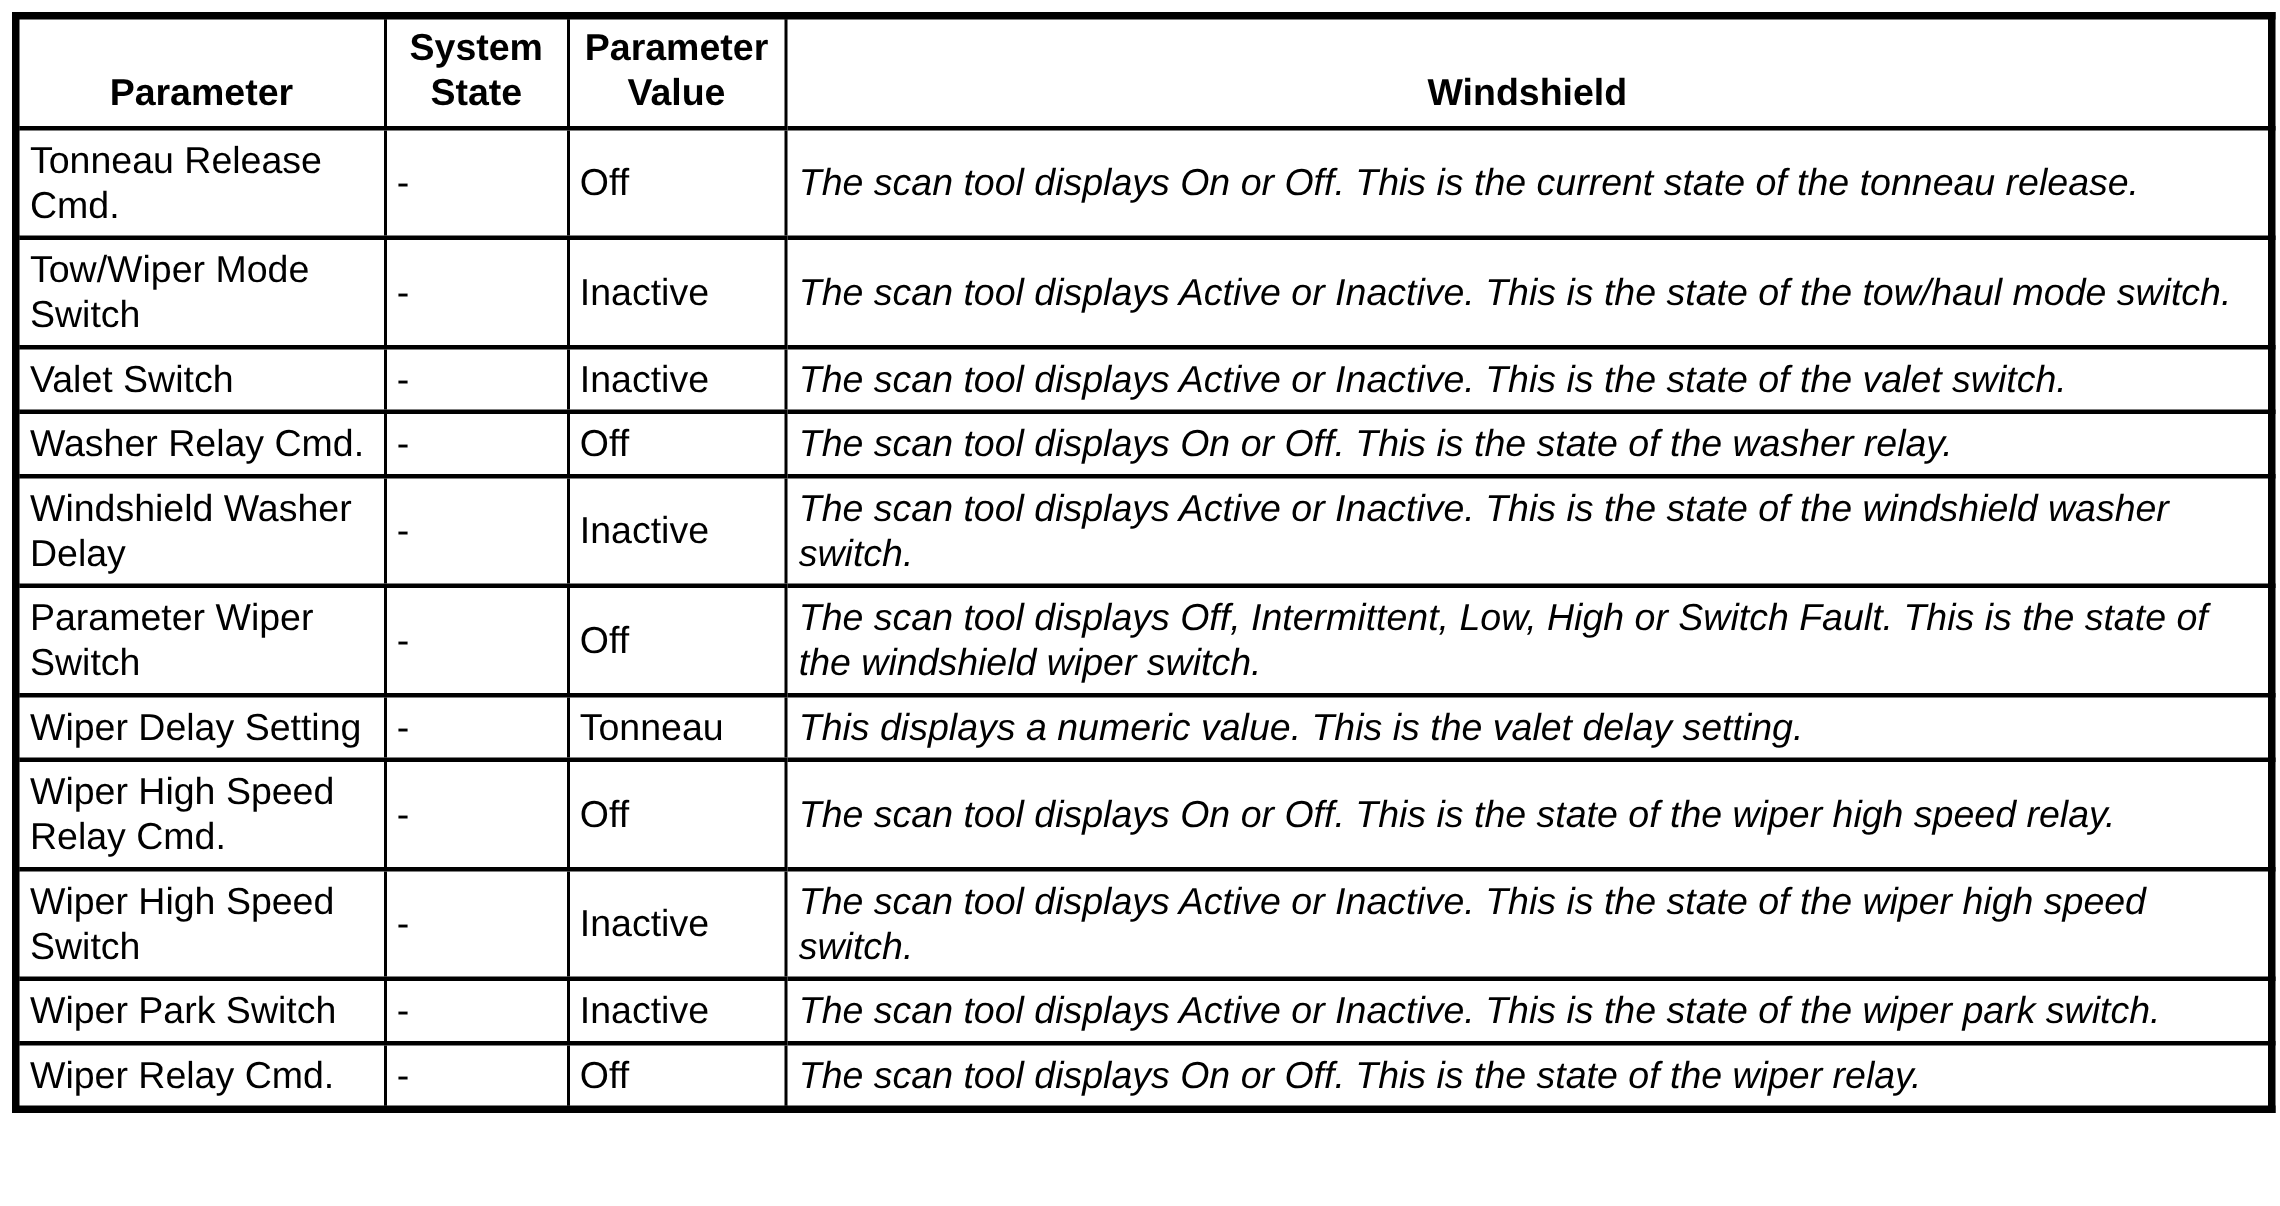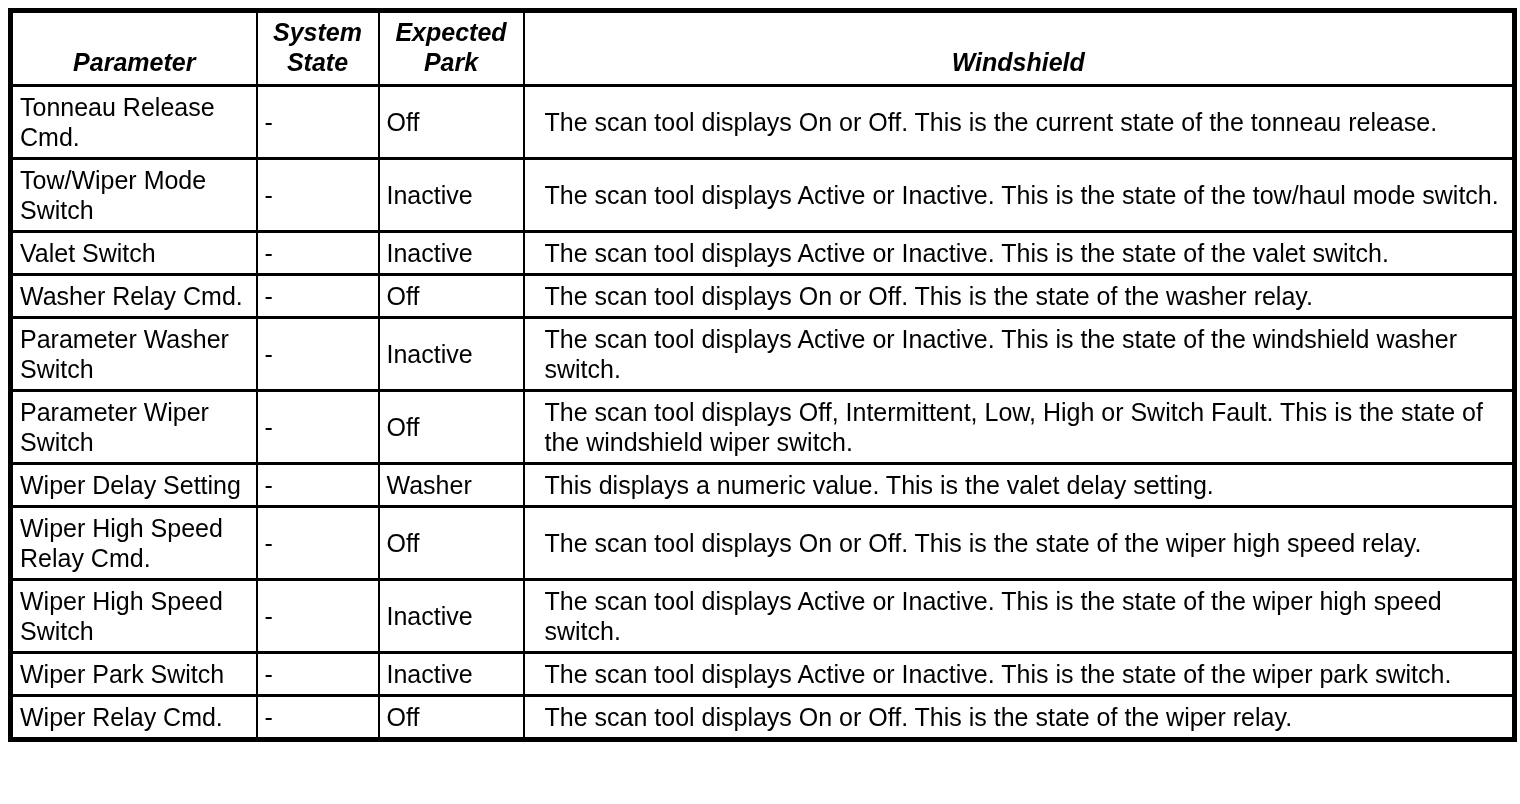--- a/index.html
+++ b/index.html
@@ -33,49 +33,49 @@
     border-color: #000000;
     border-width: 3px 2px;
     overflow: hidden;
   }
   .doc-table th {
     font-weight: bold;
     text-align: center;
     vertical-align: bottom;
     padding: 4px 4px 7px 4px;
     height: 60px;
-    font-style: italic;
   }
   .doc-table td {
     vertical-align: middle;
     padding: 5px 4px 5px 7px;
     height: 30px;
     text-align: left;
     font-weight: normal;
   }
   .doc-table td.col-definition {
-    padding-left: 20px;
+    padding-left: 8px;
     padding-right: 8px;
+    font-style: italic;
   }
 </style>
 </head>
 <body>
 
 <table class="doc-table">
   <colgroup>
     <col style="width:246px">
     <col style="width:122px">
     <col style="width:145px">
     <col style="width:991px">
   </colgroup>
   <thead>
     <tr>
       <th>Parameter</th>
       <th>System State</th>
-      <th>Expected Park</th>
+      <th>Parameter Value</th>
       <th>Windshield</th>
     </tr>
   </thead>
   <tbody>
       <tr>
     <td class="col-parameter">Tonneau Release Cmd.</td>
     <td class="col-system-state">-</td>
     <td class="col-expected-value">Off</td>
     <td class="col-definition">The scan tool displays On or Off. This is the current state of the tonneau release.</td>
   </tr>
@@ -91,35 +91,35 @@
     <td class="col-expected-value">Inactive</td>
     <td class="col-definition">The scan tool displays Active or Inactive. This is the state of the valet switch.</td>
   </tr>
       <tr>
     <td class="col-parameter">Washer Relay Cmd.</td>
     <td class="col-system-state">-</td>
     <td class="col-expected-value">Off</td>
     <td class="col-definition">The scan tool displays On or Off. This is the state of the washer relay.</td>
   </tr>
       <tr>
-    <td class="col-parameter">Parameter Washer Switch</td>
+    <td class="col-parameter">Windshield Washer Delay</td>
     <td class="col-system-state">-</td>
     <td class="col-expected-value">Inactive</td>
     <td class="col-definition">The scan tool displays Active or Inactive. This is the state of the windshield washer switch.</td>
   </tr>
       <tr>
     <td class="col-parameter">Parameter Wiper Switch</td>
     <td class="col-system-state">-</td>
     <td class="col-expected-value">Off</td>
     <td class="col-definition">The scan tool displays Off, Intermittent, Low, High or Switch Fault. This is the state of the windshield wiper switch.</td>
   </tr>
       <tr>
     <td class="col-parameter">Wiper Delay Setting</td>
     <td class="col-system-state">-</td>
-    <td class="col-expected-value">Washer</td>
+    <td class="col-expected-value">Tonneau</td>
     <td class="col-definition">This displays a numeric value. This is the valet delay setting.</td>
   </tr>
       <tr>
     <td class="col-parameter">Wiper High Speed Relay Cmd.</td>
     <td class="col-system-state">-</td>
     <td class="col-expected-value">Off</td>
     <td class="col-definition">The scan tool displays On or Off. This is the state of the wiper high speed relay.</td>
   </tr>
       <tr>
     <td class="col-parameter">Wiper High Speed Switch</td>

